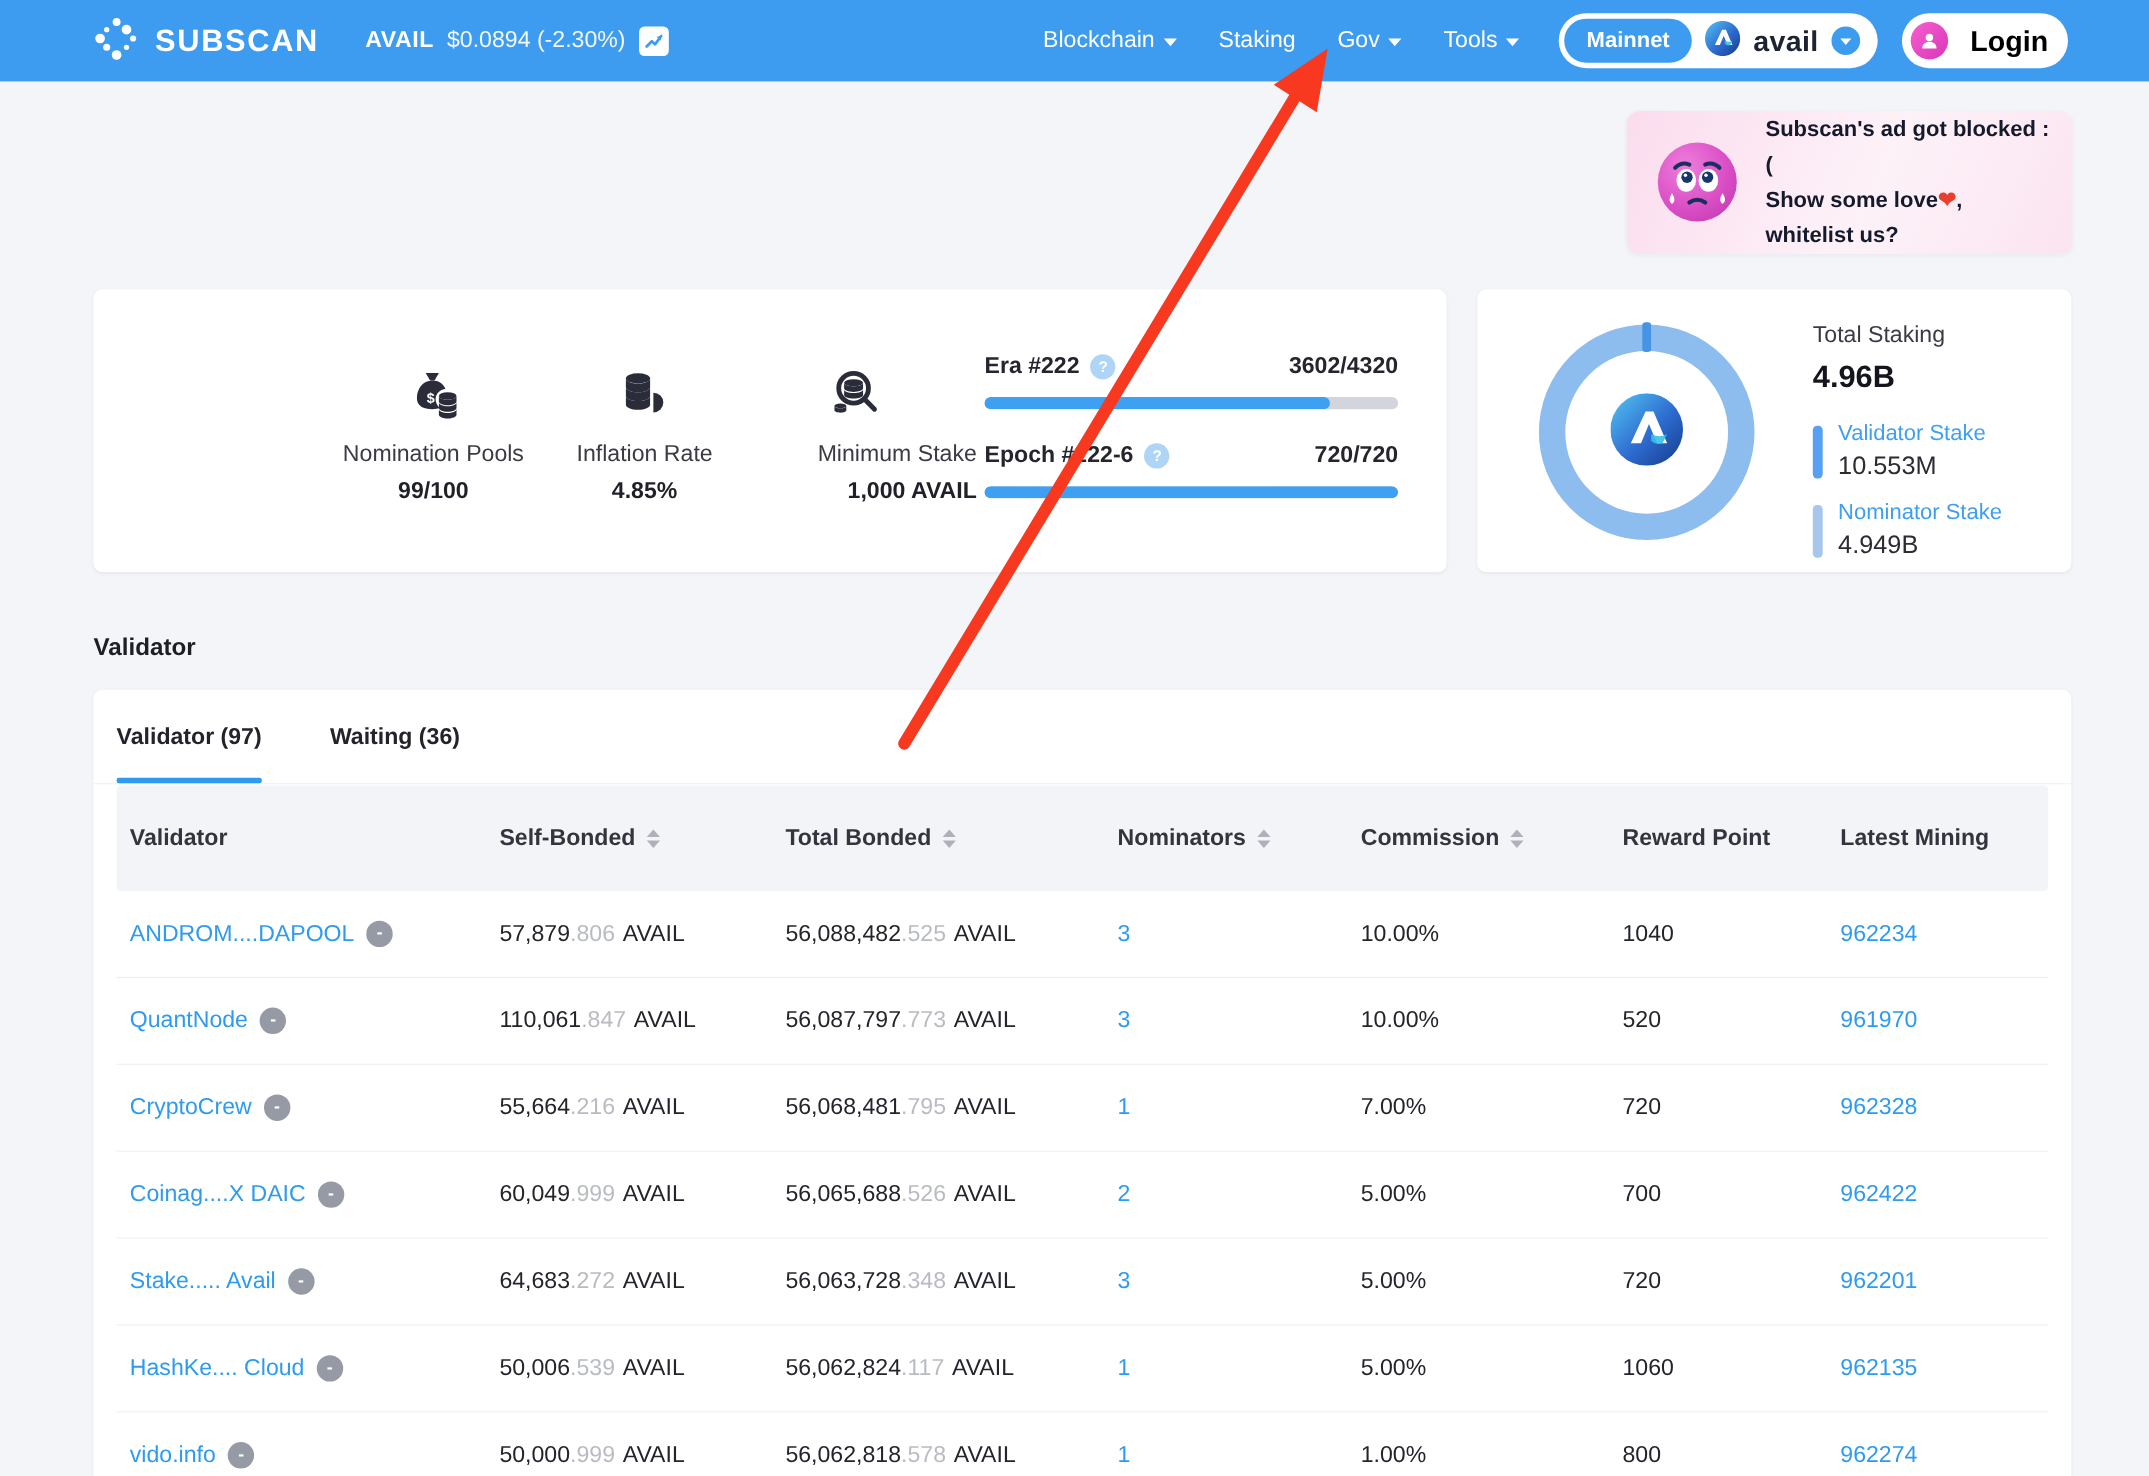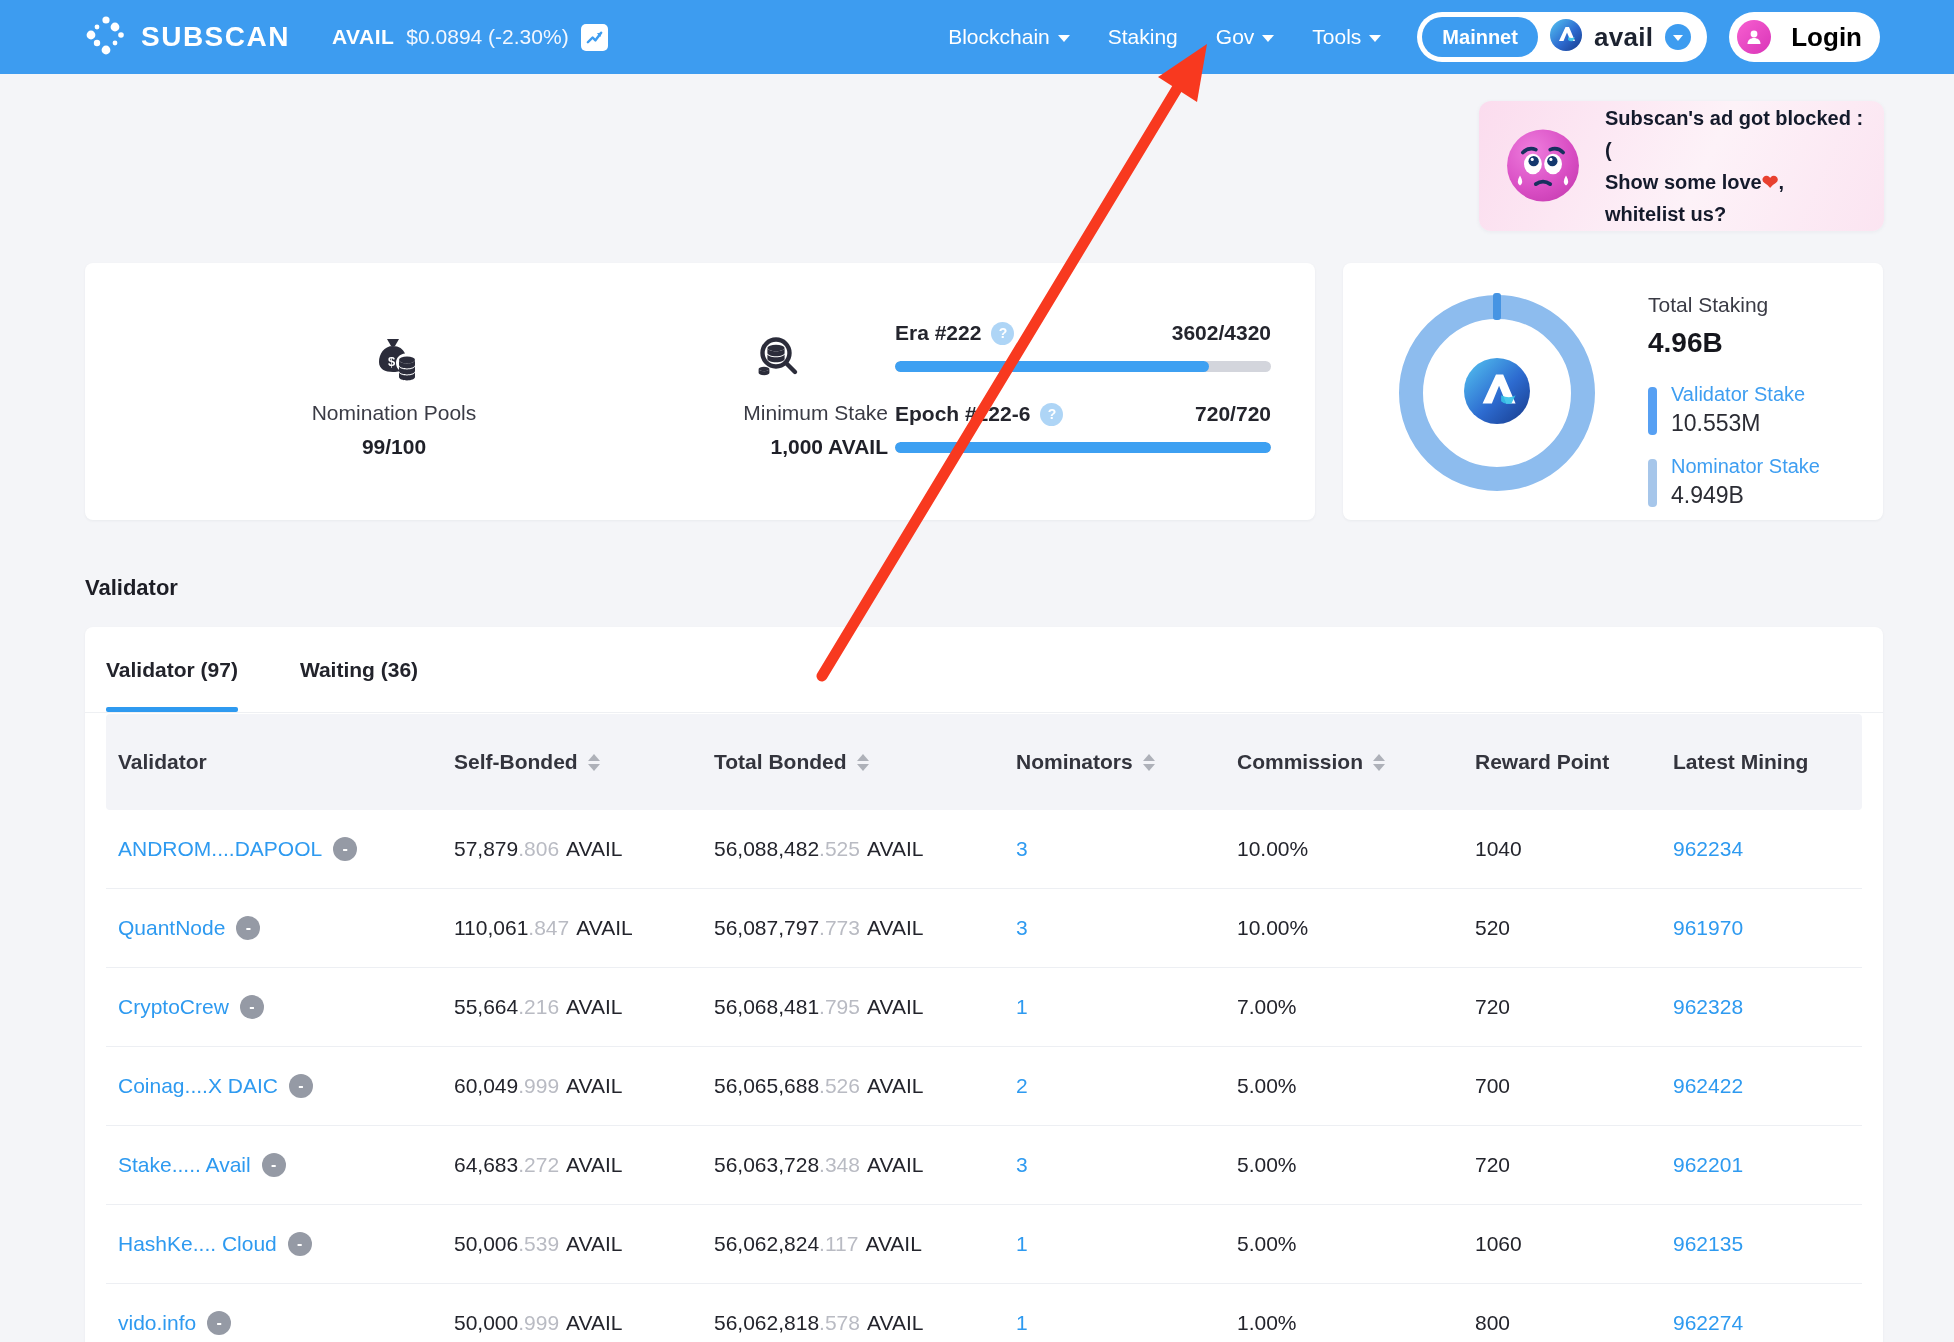--- a/index.html
+++ b/index.html
@@ -244,20 +244,35 @@
             <path d="M31 27 v5 c0 1.9 3.6 3.4 8 3.4 s8 -1.5 8 -3.4 v-5 c0 1.9 -3.6 3.4 -8 3.4 s-8 -1.5 -8 -3.4 z"></path>
             <path d="M31 33 v5 c0 1.9 3.6 3.4 8 3.4 s8 -1.5 8 -3.4 v-5 c0 1.9 -3.6 3.4 -8 3.4 s-8 -1.5 -8 -3.4 z"></path>
             <path d="M31 39 v5 c0 1.9 3.6 3.4 8 3.4 s8 -1.5 8 -3.4 v-5 c0 1.9 -3.6 3.4 -8 3.4 s-8 -1.5 -8 -3.4 z"></path>
           </g>
         </svg>
       </div>
       <div class="stat-label">Nomination Pools</div>
       <div class="stat-value">99/100</div>
     </div>
 
+    <div class="stat-item" style="left:391px;">
+      <div class="stat-icon">
+        <svg width="52" height="52" viewBox="0 0 52 52">
+          <g fill="#2b2c3a">
+            <ellipse cx="20" cy="11" rx="11" ry="4.6"></ellipse>
+            <path d="M9 11 v8 c0 2.5 4.9 4.6 11 4.6 s11 -2.1 11 -4.6 v-8 c0 2.5 -4.9 4.6 -11 4.6 S9 13.5 9 11 z"></path>
+            <path d="M9 19 v8 c0 2.5 4.9 4.6 11 4.6 s11 -2.1 11 -4.6 v-8 c0 2.5 -4.9 4.6 -11 4.6 S9 21.5 9 19 z"></path>
+            <path d="M9 27 v8 c0 2.5 4.9 4.6 11 4.6 s11 -2.1 11 -4.6 v-8 c0 2.5 -4.9 4.6 -11 4.6 S9 29.5 9 27 z"></path>
+            <path d="M34 24 a9 9 0 0 1 9 9 a9 9 0 0 1 -9 9 z"></path>
+          </g>
+        </svg>
+      </div>
+      <div class="stat-label">Inflation Rate</div>
+      <div class="stat-value">4.85%</div>
+    </div>
 
     <div class="stat-item" style="left:583px;text-align:right;">
       <div class="stat-icon">
         <svg width="54" height="54" viewBox="0 0 54 54">
           <g fill="none" stroke="#2b2c3a" stroke-width="4.4">
             <circle cx="25" cy="22" r="13.5"></circle>
             <line x1="35" y1="32" x2="44" y2="41" stroke-linecap="round"></line>
           </g>
           <g fill="#2b2c3a">
             <ellipse cx="25" cy="17" rx="8.6" ry="3.3"></ellipse>

